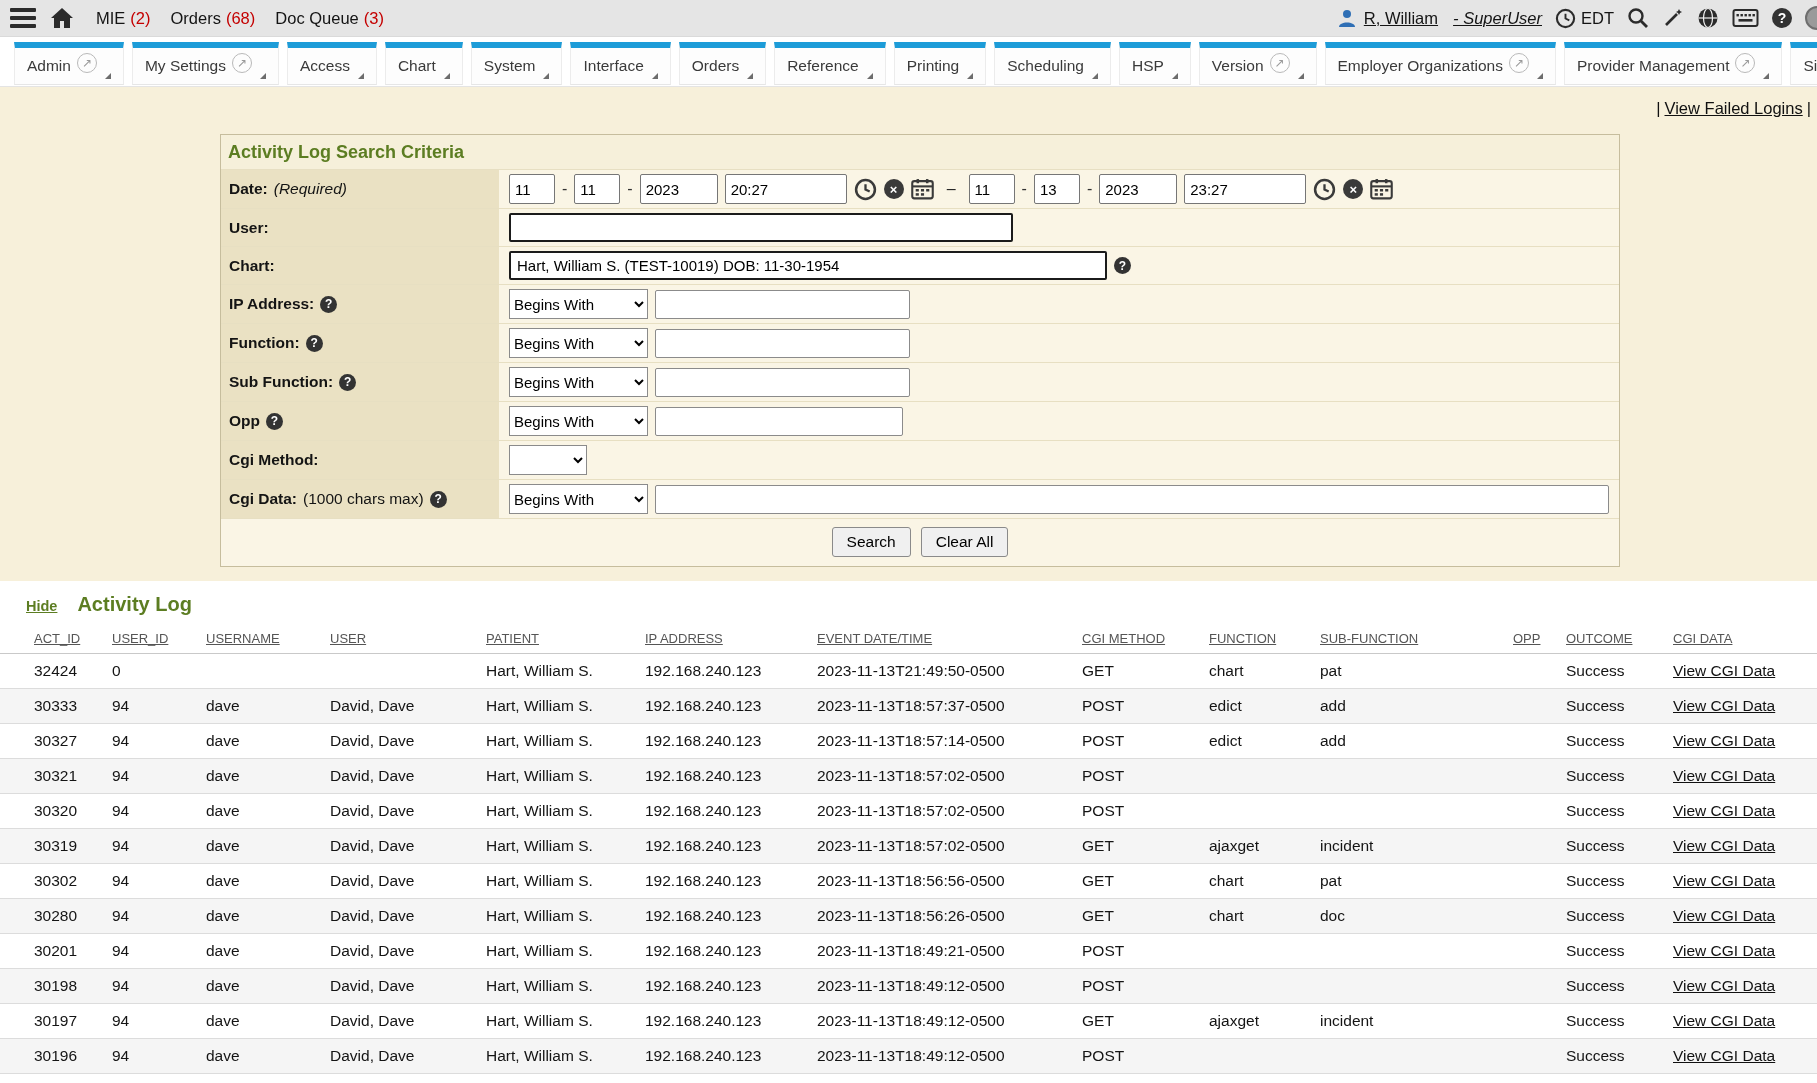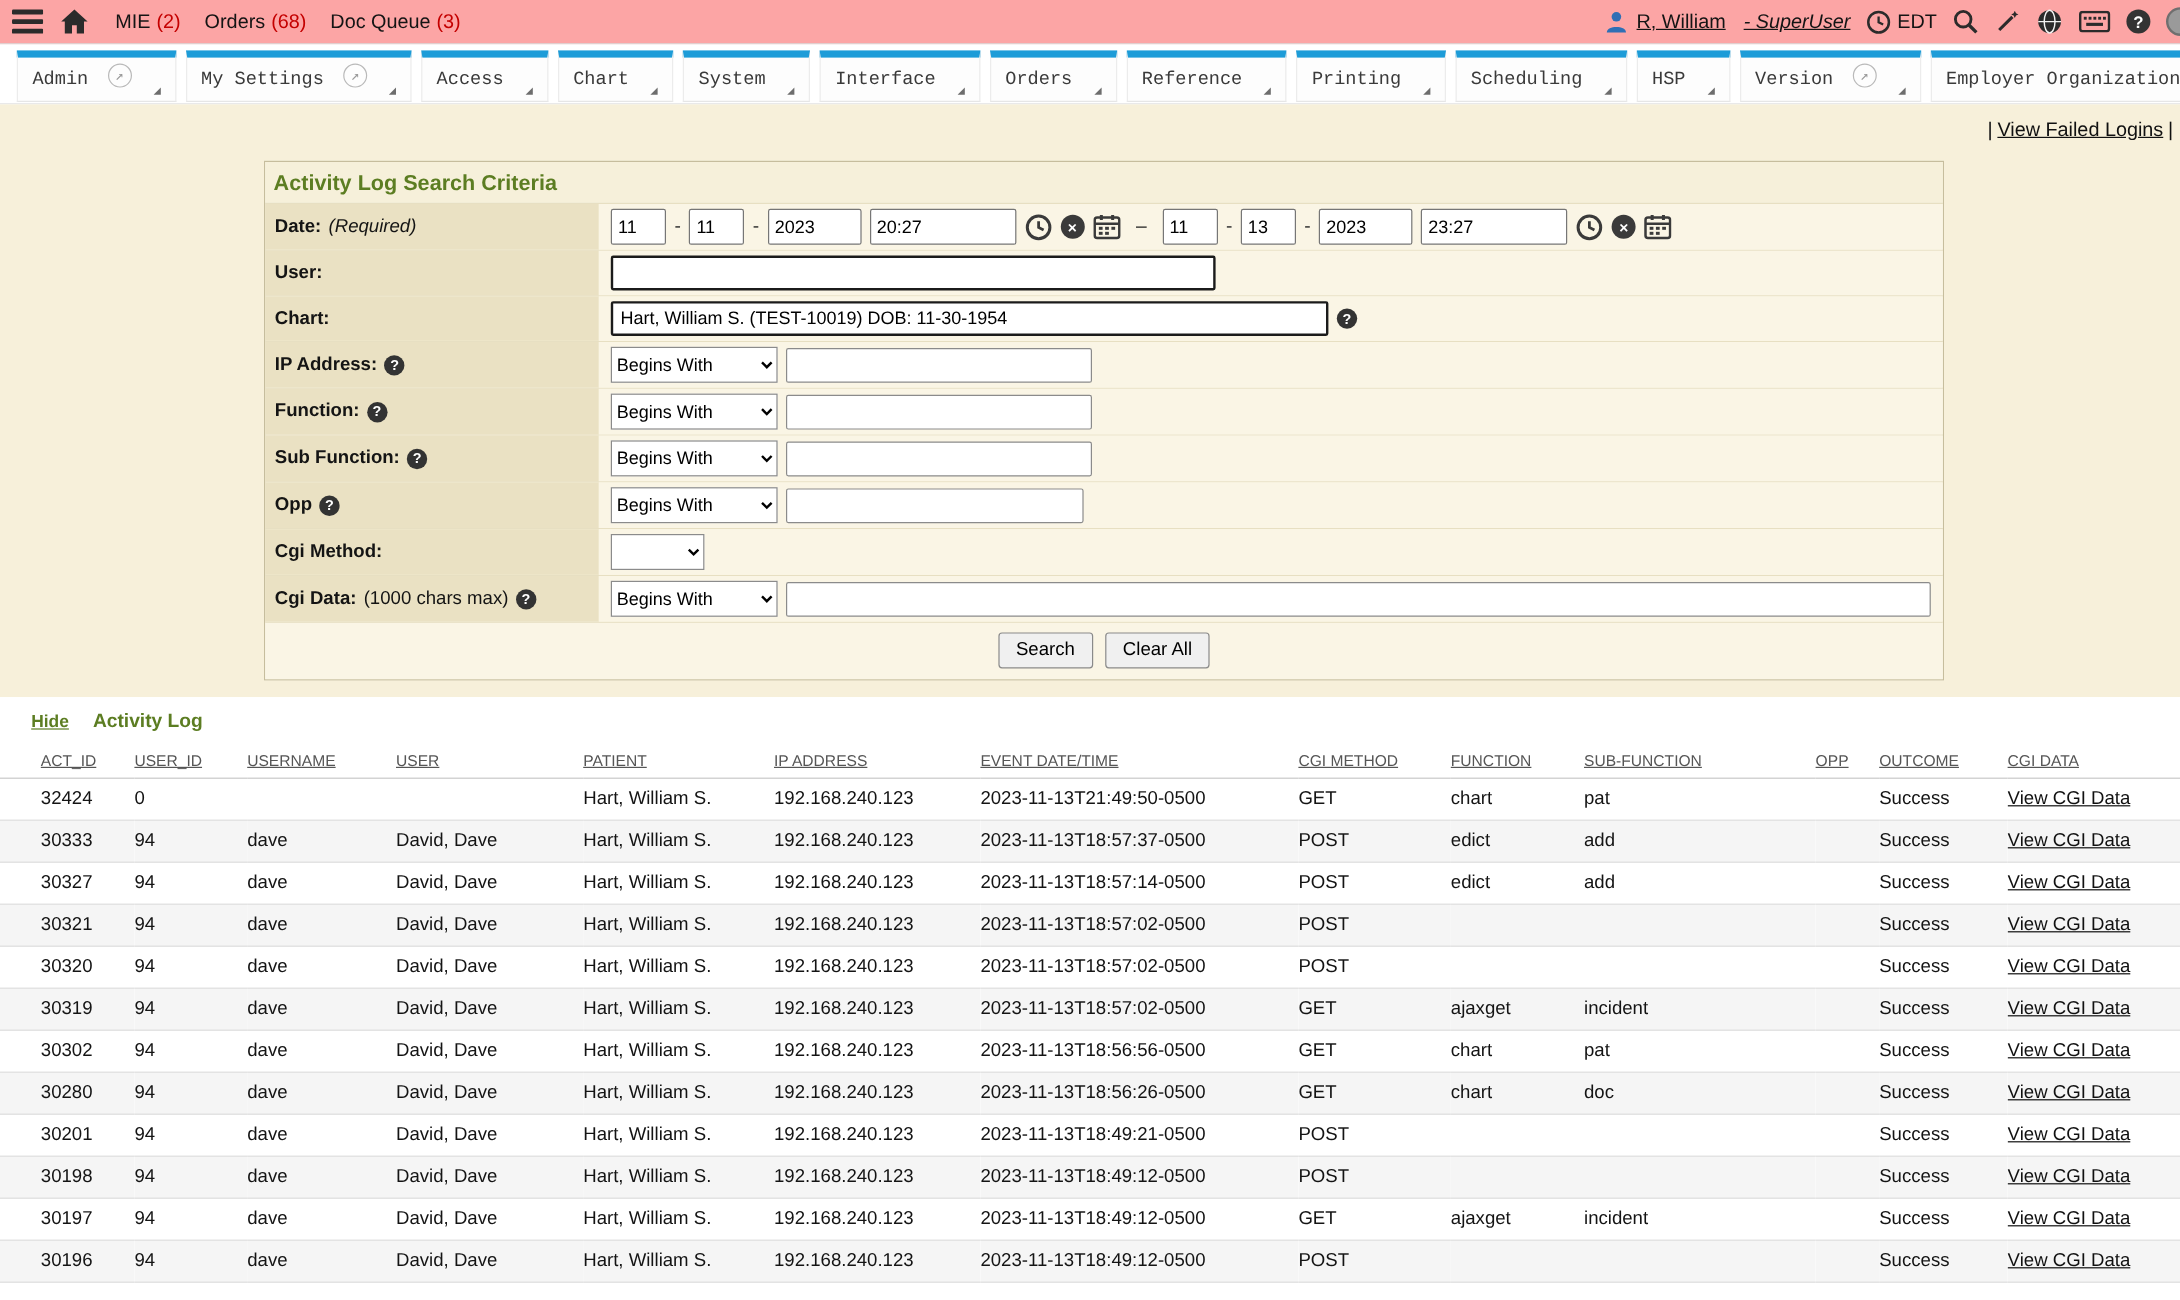--- a/index.html
+++ b/index.html
@@ -1,21 +1,21 @@
 <!DOCTYPE html>
 <html style="--accent_blue: #1d9cd8; --count_red: #c40000; --heading_green: #5c7d22; --cream_bg: #f7f0da;"><head>
 <meta charset="utf-8">
 <style>
   * { margin:0; padding:0; box-sizing:border-box; }
   html,body { width:1817px; height:1083px; overflow:hidden; }
   body { font-family:"Liberation Sans", sans-serif; background:#fff; color:#141414; }
   a { cursor:pointer; }
 
   
-  .topbar { height:37px; background:#fca5a5; border-bottom:1px solid #dadada;
+  .topbar { height:37px; background:#e5e5e5; border-bottom:1px solid #dadada;
             display:flex; align-items:center; padding:0 0 0 10px; gap:14px; font-size:16.5px; overflow:hidden; }
   .icon-btn { display:inline-flex; align-items:center; justify-content:center; cursor:pointer; }
   .topbar-nav { display:flex; align-items:center; gap:20px; margin-left:8px; }
   .nav-item { display:inline-flex; gap:5px; cursor:pointer; white-space:nowrap; }
   .count { color:var(--count_red,#c40000); }
   .topbar-right { margin-left:auto; display:flex; align-items:center; gap:13px; padding-right:0; }
   .user-chip { display:inline-flex; align-items:center; gap:7px; cursor:pointer;text-decoration:underline; }
   .user-role { font-style:italic; margin-left:8px; }
   .tz { display:inline-flex; align-items:center; gap:5px; }
   .qicon { border-radius:50%; background:#333; color:#fff; font-weight:bold;
@@ -25,22 +25,22 @@
   .xcirc { width:20px; height:20px; border-radius:50%; background:#3a3a3a; color:#fff; font-weight:bold;
            font-size:13px; display:inline-flex; align-items:center; justify-content:center; cursor:pointer; }
   .cut-circle { width:24px; height:24px; border-radius:50%; background:#9a9a9a; border:2px solid #6f6f6f;
                 margin-right:-12px; flex:0 0 auto; cursor:pointer; }
 
   
   .tabbar { background:#fff; height:50px; display:flex; align-items:flex-start; gap:8px;
             padding:5px 0 0 14px; border-bottom:1px solid #e4e4e4; overflow:hidden; }
   .tab { background:#fdfdfd; border-top:6px solid var(--accent_blue,#1d9cd8);
          border-left:1px solid #ececec; border-right:1px solid #ececec; border-bottom:1px solid #e6e6e6;
-         height:43px; display:flex; align-items:center; padding:0 12px; gap:16px;
-         font-size:15.5px; color:#3a3a3a; white-space:nowrap; cursor:pointer;font-family:Liberation Mono, monospace; }
+         height:43px; display:flex; align-items:center; padding:0 12px; gap:6px;
+         font-size:15.5px; color:#3a3a3a; white-space:nowrap; cursor:pointer; }
   .ext-icon { width:20px; height:20px; border:1px solid #b9b9b9; border-radius:50%; color:#9a9a9a;
               font-size:12px; display:inline-flex; align-items:center; justify-content:center; margin-top:-6px; }
   .tab-tick { width:0; height:0; border-left:6px solid transparent; border-bottom:6px solid #6d6d6d;
               align-self:flex-end; margin:0 0 5px 2px; }
 
   
   .cream { background:var(--cream_bg,#f7f0da); padding-bottom:14px; }
   .failed-line { text-align:right; padding:12px 6px 0 0; font-size:16.5px; color:#111; }
   .black-link { color:#111; text-decoration:underline; margin:0 4px; }
 
@@ -64,21 +64,21 @@
   .user-w { width:504px; } .chart-w { width:598px; } .mid-w { width:255px; } .opp-w { width:248px; } .cgi-w { width:954px; }
   .sel { height:30px; border:1px solid #8b8b8b; background:#fff; font-size:15px; width:139px; }
   .sel-small { width:78px; }
   .form-buttons { display:flex; justify-content:center; gap:10px; padding:8px 0 9px; border-top:1px solid #e7dfc2; background:#faf5e5; }
   .btn { font-size:15.5px; padding:5px 14px; border:1px solid #8a8a8a; background:#f0f0f0; border-radius:3px; cursor:pointer; }
 
   
   .log-section { background:#fff; padding-top:12px; }
   .log-head { padding-left:26px; display:flex; align-items:baseline; gap:20px; }
   .hide-link { color:var(--heading_green,#5c7d22); font-size:14.5px; font-weight:bold; text-decoration:underline; }
-  .log-title { color:var(--heading_green,#5c7d22); font-size:16px; font-weight:bold; }
+  .log-title { color:var(--heading_green,#5c7d22); font-size:20px; font-weight:bold; }
   .log-table { border-collapse:collapse; width:100%; margin-top:8px; table-layout:fixed; }
   .log-table th { text-align:left; font-weight:normal; color:#555; font-size:13px;
                   padding:7px 8px 7px 0; border-bottom:1px solid #c9c9c9; white-space:nowrap; cursor:pointer; }
   .th-link { text-decoration:underline; }
   .log-table td { font-size:15.5px; color:#141414; padding:8px 8px 8px 0; border-bottom:1px solid #dcdcdc;
                   white-space:nowrap; overflow:hidden; }
   .log-table th:first-child, .log-table td:first-child { padding-left:34px; }
   .log-table tbody tr:nth-child(even) { background:#f5f5f5; }
   .cgi-link { color:#111; text-decoration:underline; }
   .log-table th:nth-child(1){width:112px;} .log-table th:nth-child(2){width:94px;}

